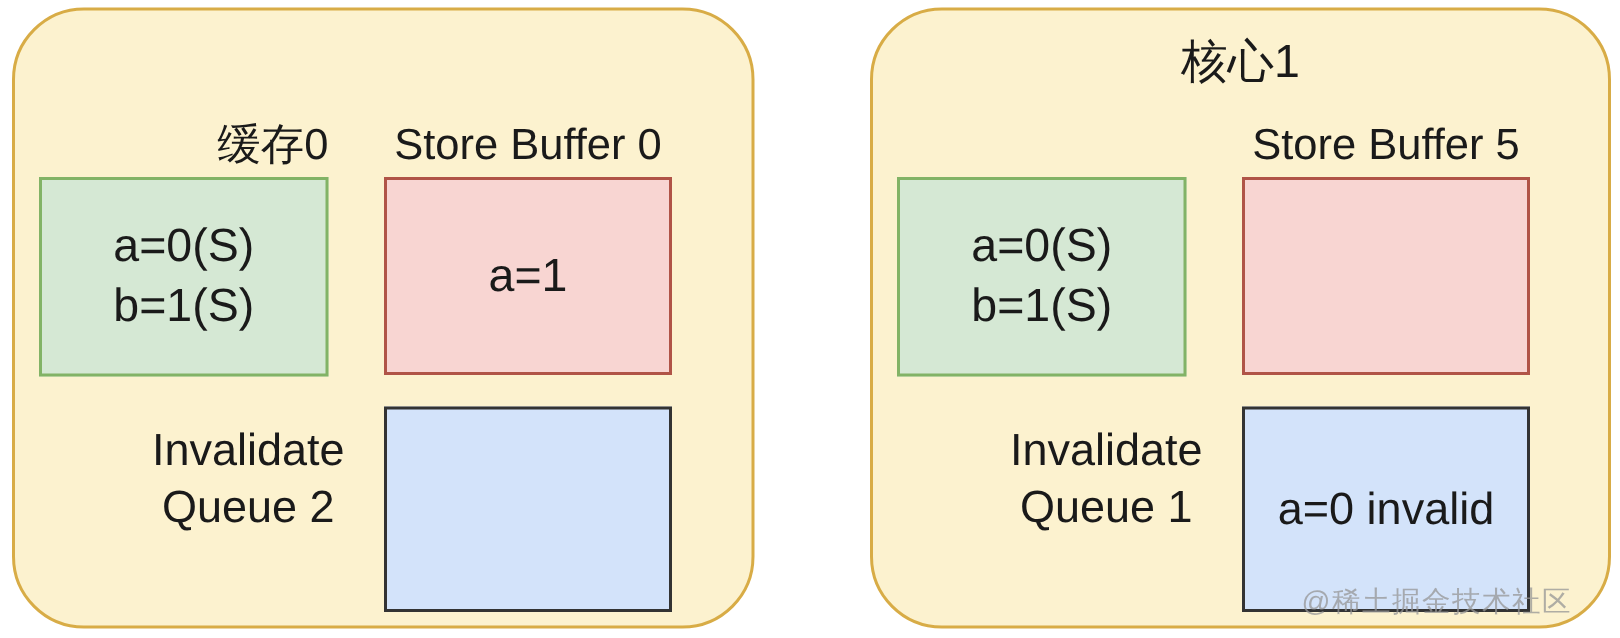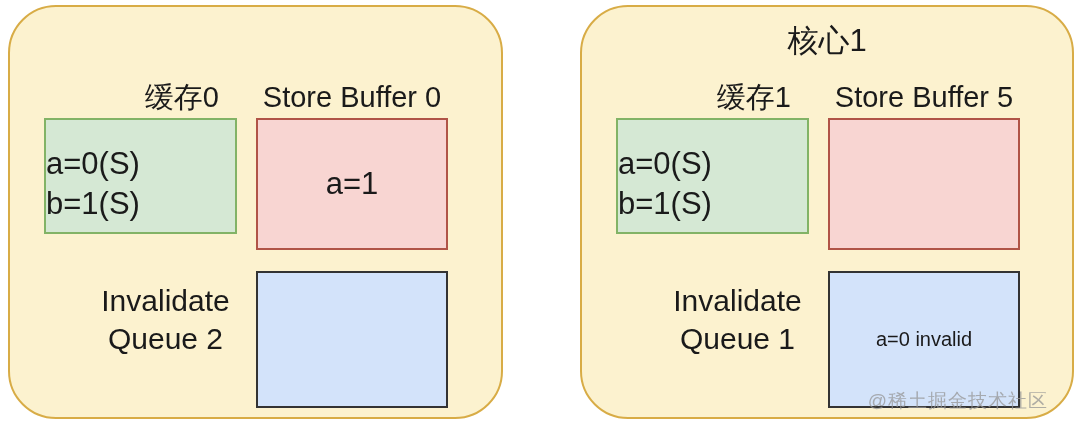--- a/index.html
+++ b/index.html
@@ -14,29 +14,29 @@
 
   .core-title{position:absolute;top:15px;left:0;width:100%;text-align:center;
     font-size:31px;line-height:38px;}
 
   .cache-label{position:absolute;top:72px;left:16px;width:193px;text-align:right;
     font-size:29px;line-height:36px;}
   .sb-label{position:absolute;top:72px;left:226px;width:232px;text-align:center;
     font-size:29px;line-height:36px;}
 
   .box{position:absolute;box-sizing:border-box;}
-  .cache-box{left:34px;top:111px;width:193px;height:116px;
-    background:#D5E8D4;border:2px solid #82B366;
+  .cache-box{left:16px;top:111px;width:193px;height:133px;
+    background:#D5E8D4;border:2px solid #82B366;text-align:center;
     padding-top:24px;font-size:31px;line-height:40px;}
   .sb-box{left:246px;top:111px;width:192px;height:132px;
     background:#F8D5D2;border:2px solid #B05447;
     display:flex;align-items:center;justify-content:center;font-size:31px;}
   .iq-box{left:246px;top:264px;width:192px;height:137px;
     background:#D3E3FA;border:2px solid #333333;
-    display:flex;align-items:center;justify-content:center;font-size:20px;}
+    display:flex;align-items:center;justify-content:center;font-size:30px;}
 
   .iq-label{position:absolute;left:28px;top:275px;width:255px;text-align:center;
     font-size:30px;line-height:38px;}
 
   .watermark{position:absolute;top:388px;right:32px;font-size:19px;
     color:rgba(150,150,150,0.75);letter-spacing:1px;}
 </style>
 </head>
 <body>
 
@@ -60,21 +60,20 @@
       <div>Queue 2</div>
     </div>
 
     <div class="box iq-box">
       <span></span>
     </div>
   </section>
 
   <section class="core-panel right">
     <div class="core-title">核心1</div>
-    <div class="cache-label">缓存1</div>
     <div class="sb-label">Store Buffer 5</div>
 
     <div class="box cache-box">
       <div>a=0(S)</div>
       <div>b=1(S)</div>
     </div>
 
     <div class="box sb-box">
       <span></span>
     </div>

